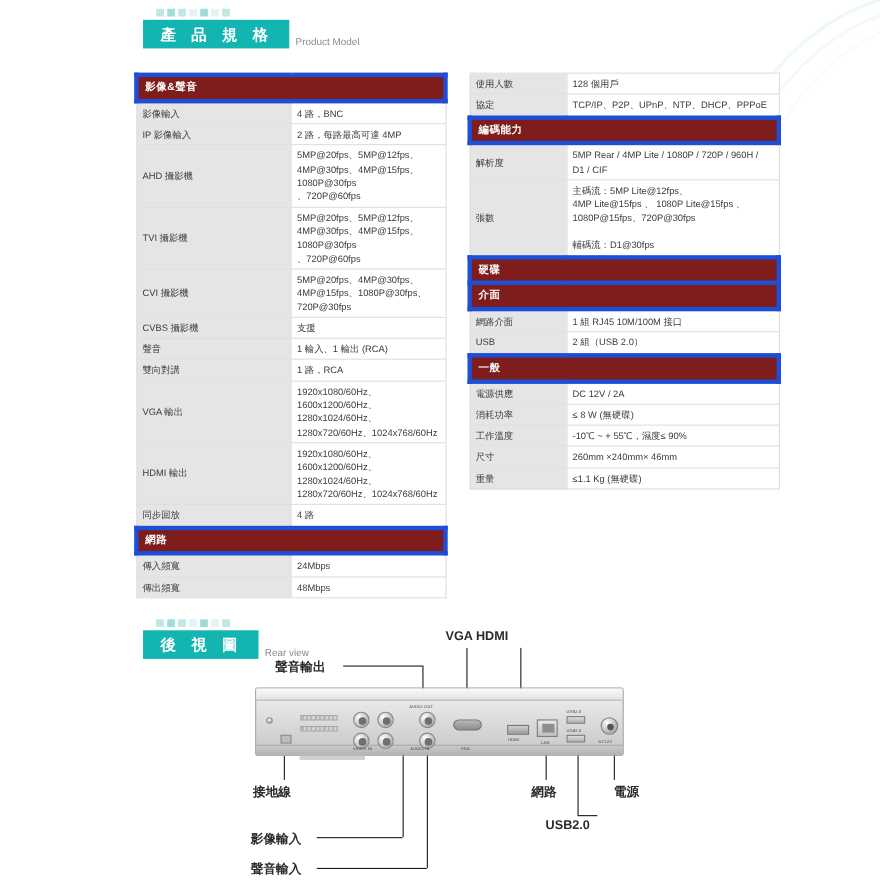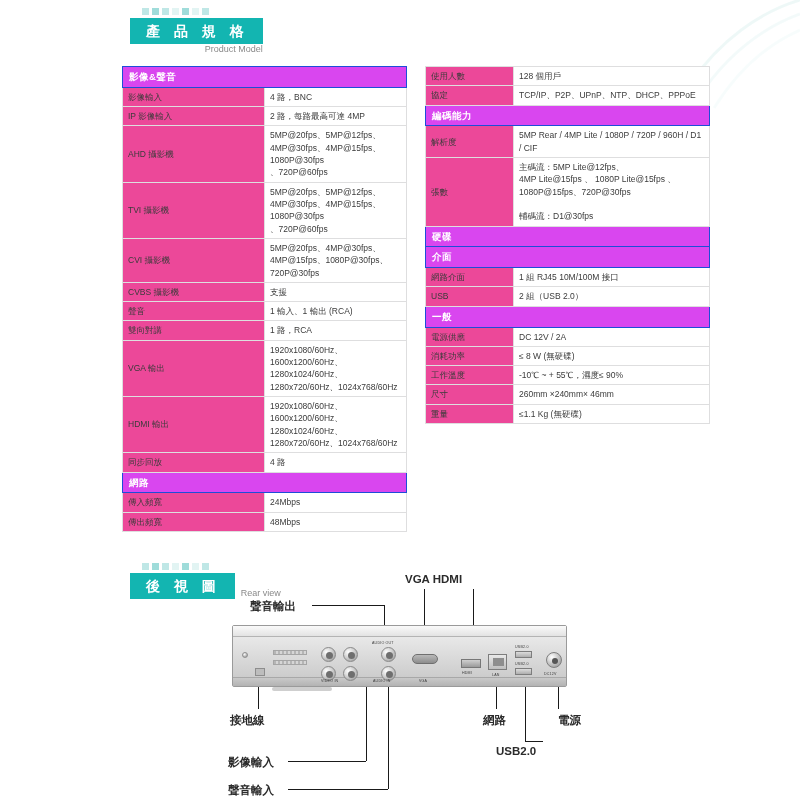--- a/index.html
+++ b/index.html
@@ -27,25 +27,25 @@
   
   .col { position:absolute; width:285px; }
   .col.left { left:122px; top:66px; }
   .col.right { left:425px; top:66px; }
 
   table.spec { width:100%; border-collapse:collapse; table-layout:fixed; }
   table.spec td {
     border:1px solid #dededf; font-size:8.5px; color:#3b3b3b;
     padding:3px 5px; vertical-align:middle; line-height:1.45;
   }
-  table.spec td.k { width:88px; background:#ec4899; }
+  table.spec td.k { width:88px; background:#e5e5e5; }
   table.spec td.v { background:#fff; }
   tr.band td {
-    background:#d946ef; color:#fff; font-weight:bold; font-size:9.5px;
-    border:1px solid #1d4ed8; padding:3px 6px; letter-spacing:.5px;
+    background:#7f1d1d; color:#fff; font-weight:bold; font-size:9.5px;
+    border:4px solid #1d4ed8; padding:3px 6px; letter-spacing:.5px;
   }
 
   
   .rear-wrap { position:absolute; left:0; top:556px; width:800px; height:244px; }
   .rv-label {
     position:absolute; font-size:11.5px; font-weight:bold; color:#2b2b2b;
     white-space:nowrap;
   }
   .lead { position:absolute; background:#1a1a1a; }
   .lead.h { height:1px; }
@@ -129,21 +129,21 @@
 
 <div class="dots" style="left:142px; top:8px;">
   <i class="d1"></i>
     <i class="d2"></i>
     <i class="d1"></i>
     <i class="d3"></i>
     <i class="d2"></i>
     <i class="d3"></i>
     <i class="d1"></i>
 </div>
-<div class="sec-head" style="left:130px; top:18px;flex-direction:column;">
+<div class="sec-head" style="left:130px; top:18px;">
   <div class="sec-badge">產 品 規 格</div>
   <div class="sec-sub">Product Model</div>
 </div>
 
 <div class="col left">
   <table class="spec">
     <tbody id="left-body">
         <tr class="band">
           <td colspan="2">影像&amp;聲音</td>
         </tr>

